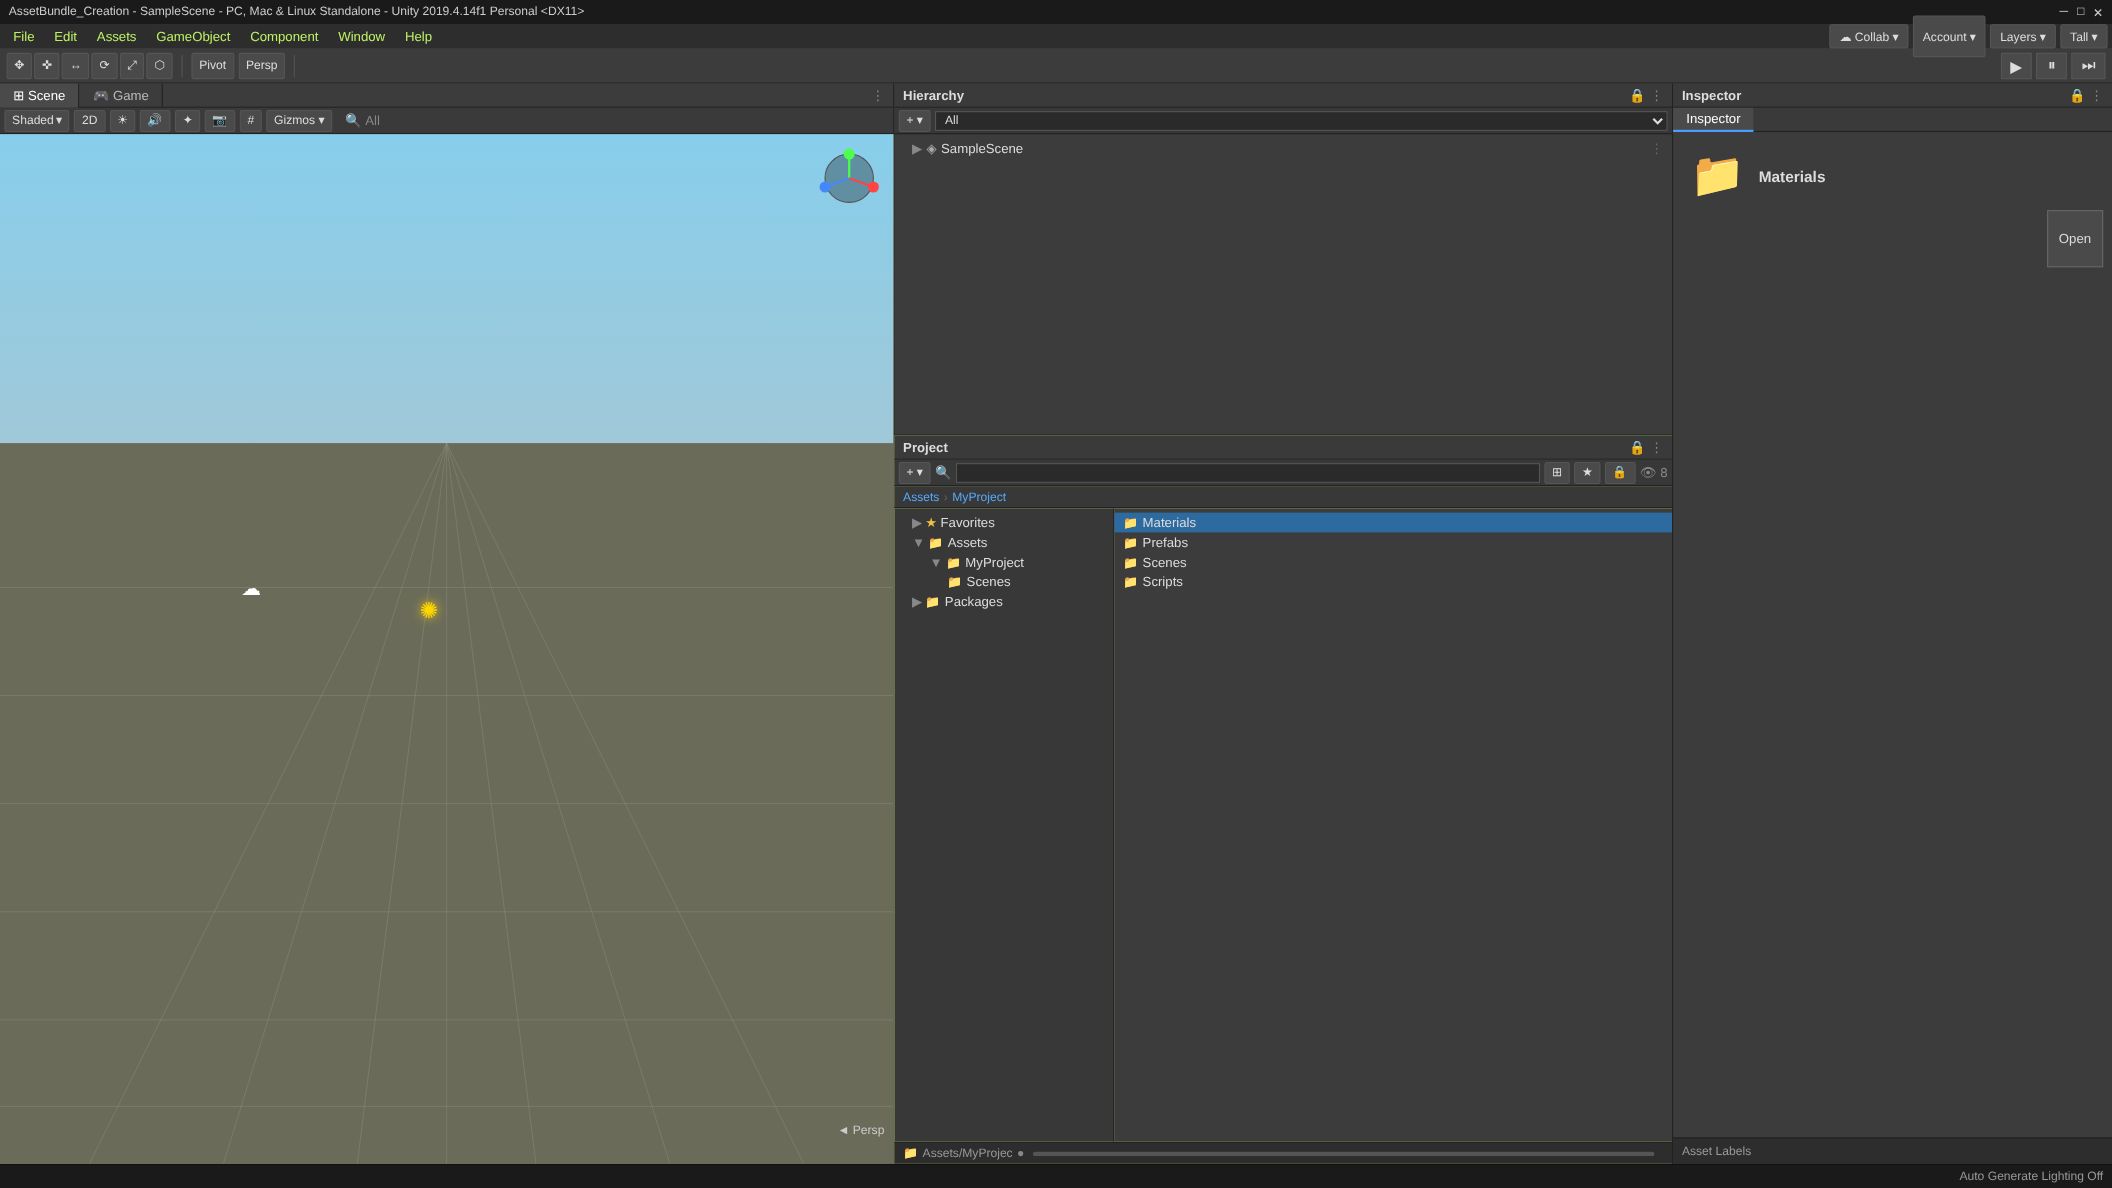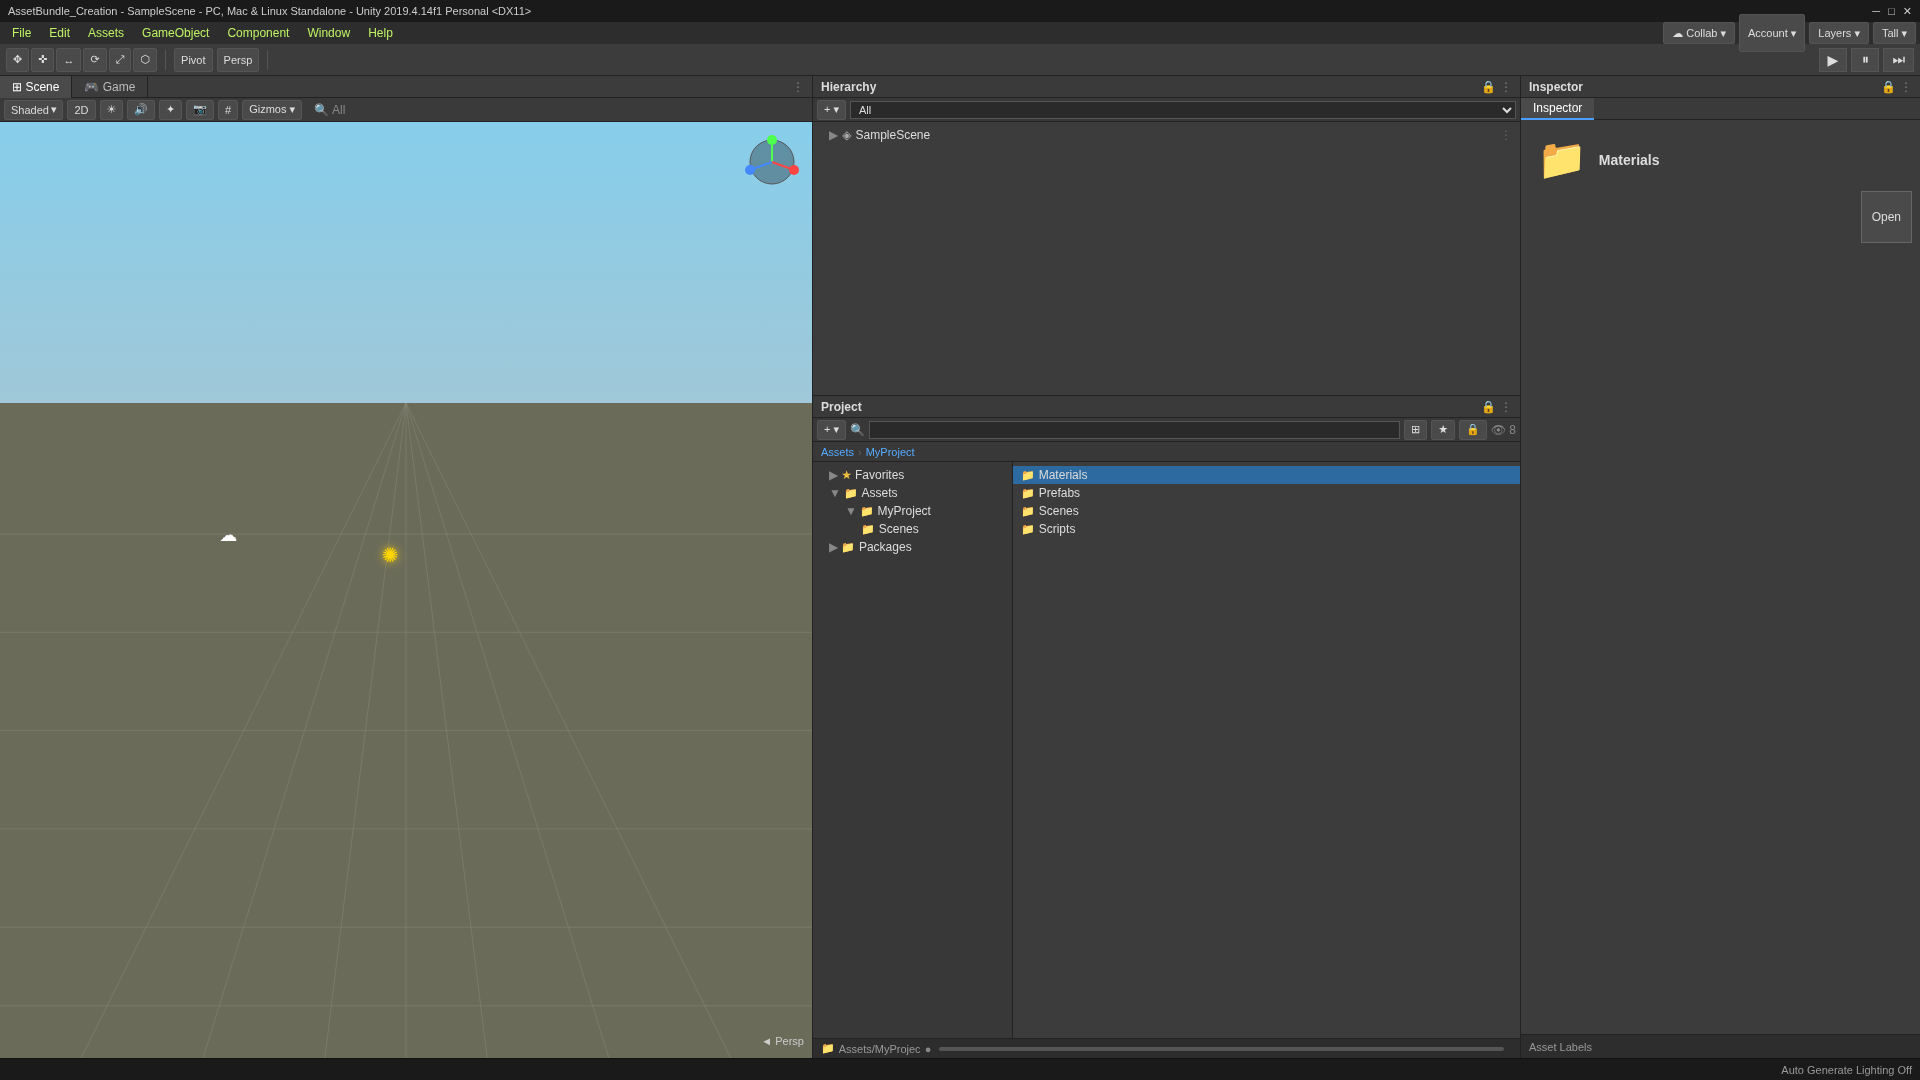--- a/index.html
+++ b/index.html
@@ -174,21 +174,21 @@
       position: absolute;
       top: 8px;
       left: 8px;
       color: #fff;
       font-size: 11px;
       background: rgba(0,0,0,0.3);
       padding: 1px 4px;
     }
     .scene-persp {
       position: absolute;
-      bottom: 11px;
+      bottom: 24px;
       right: 8px;
       color: #ccc;
       font-size: 11px;
     }
     .scene-axis-widget {
       position: absolute;
       top: 10px;
       right: 10px;
       width: 60px;
       height: 60px;

